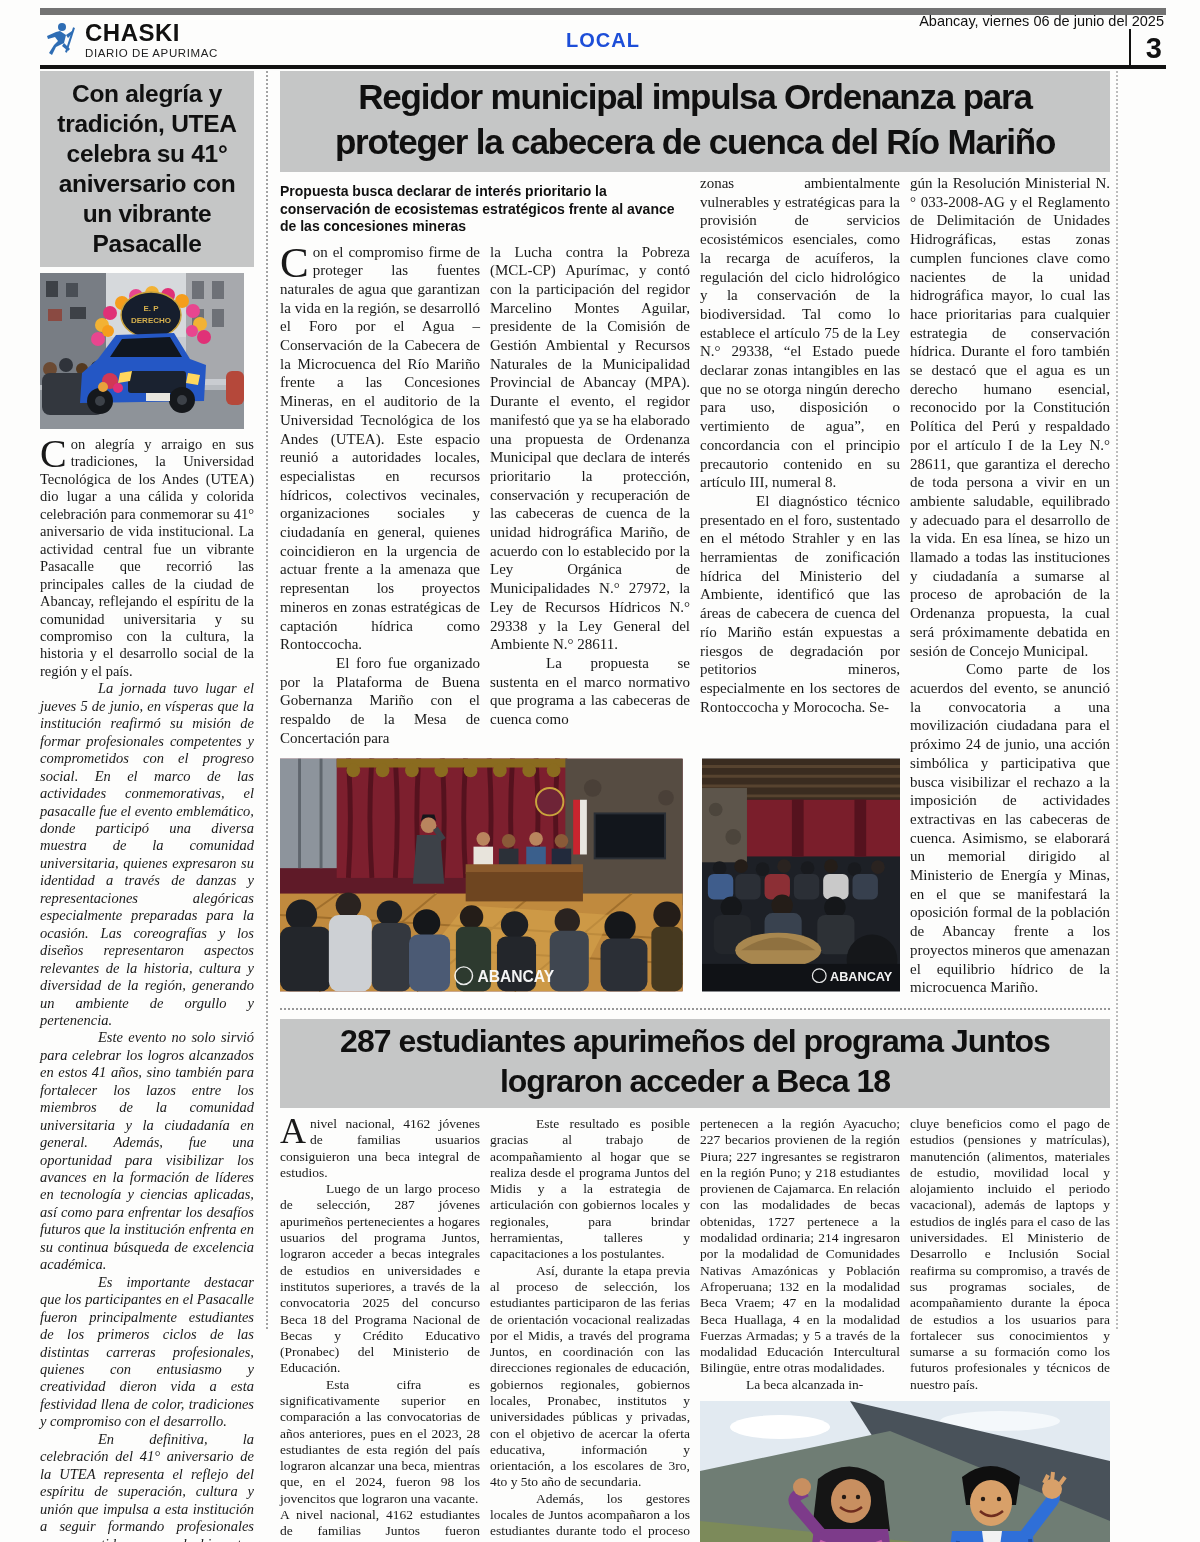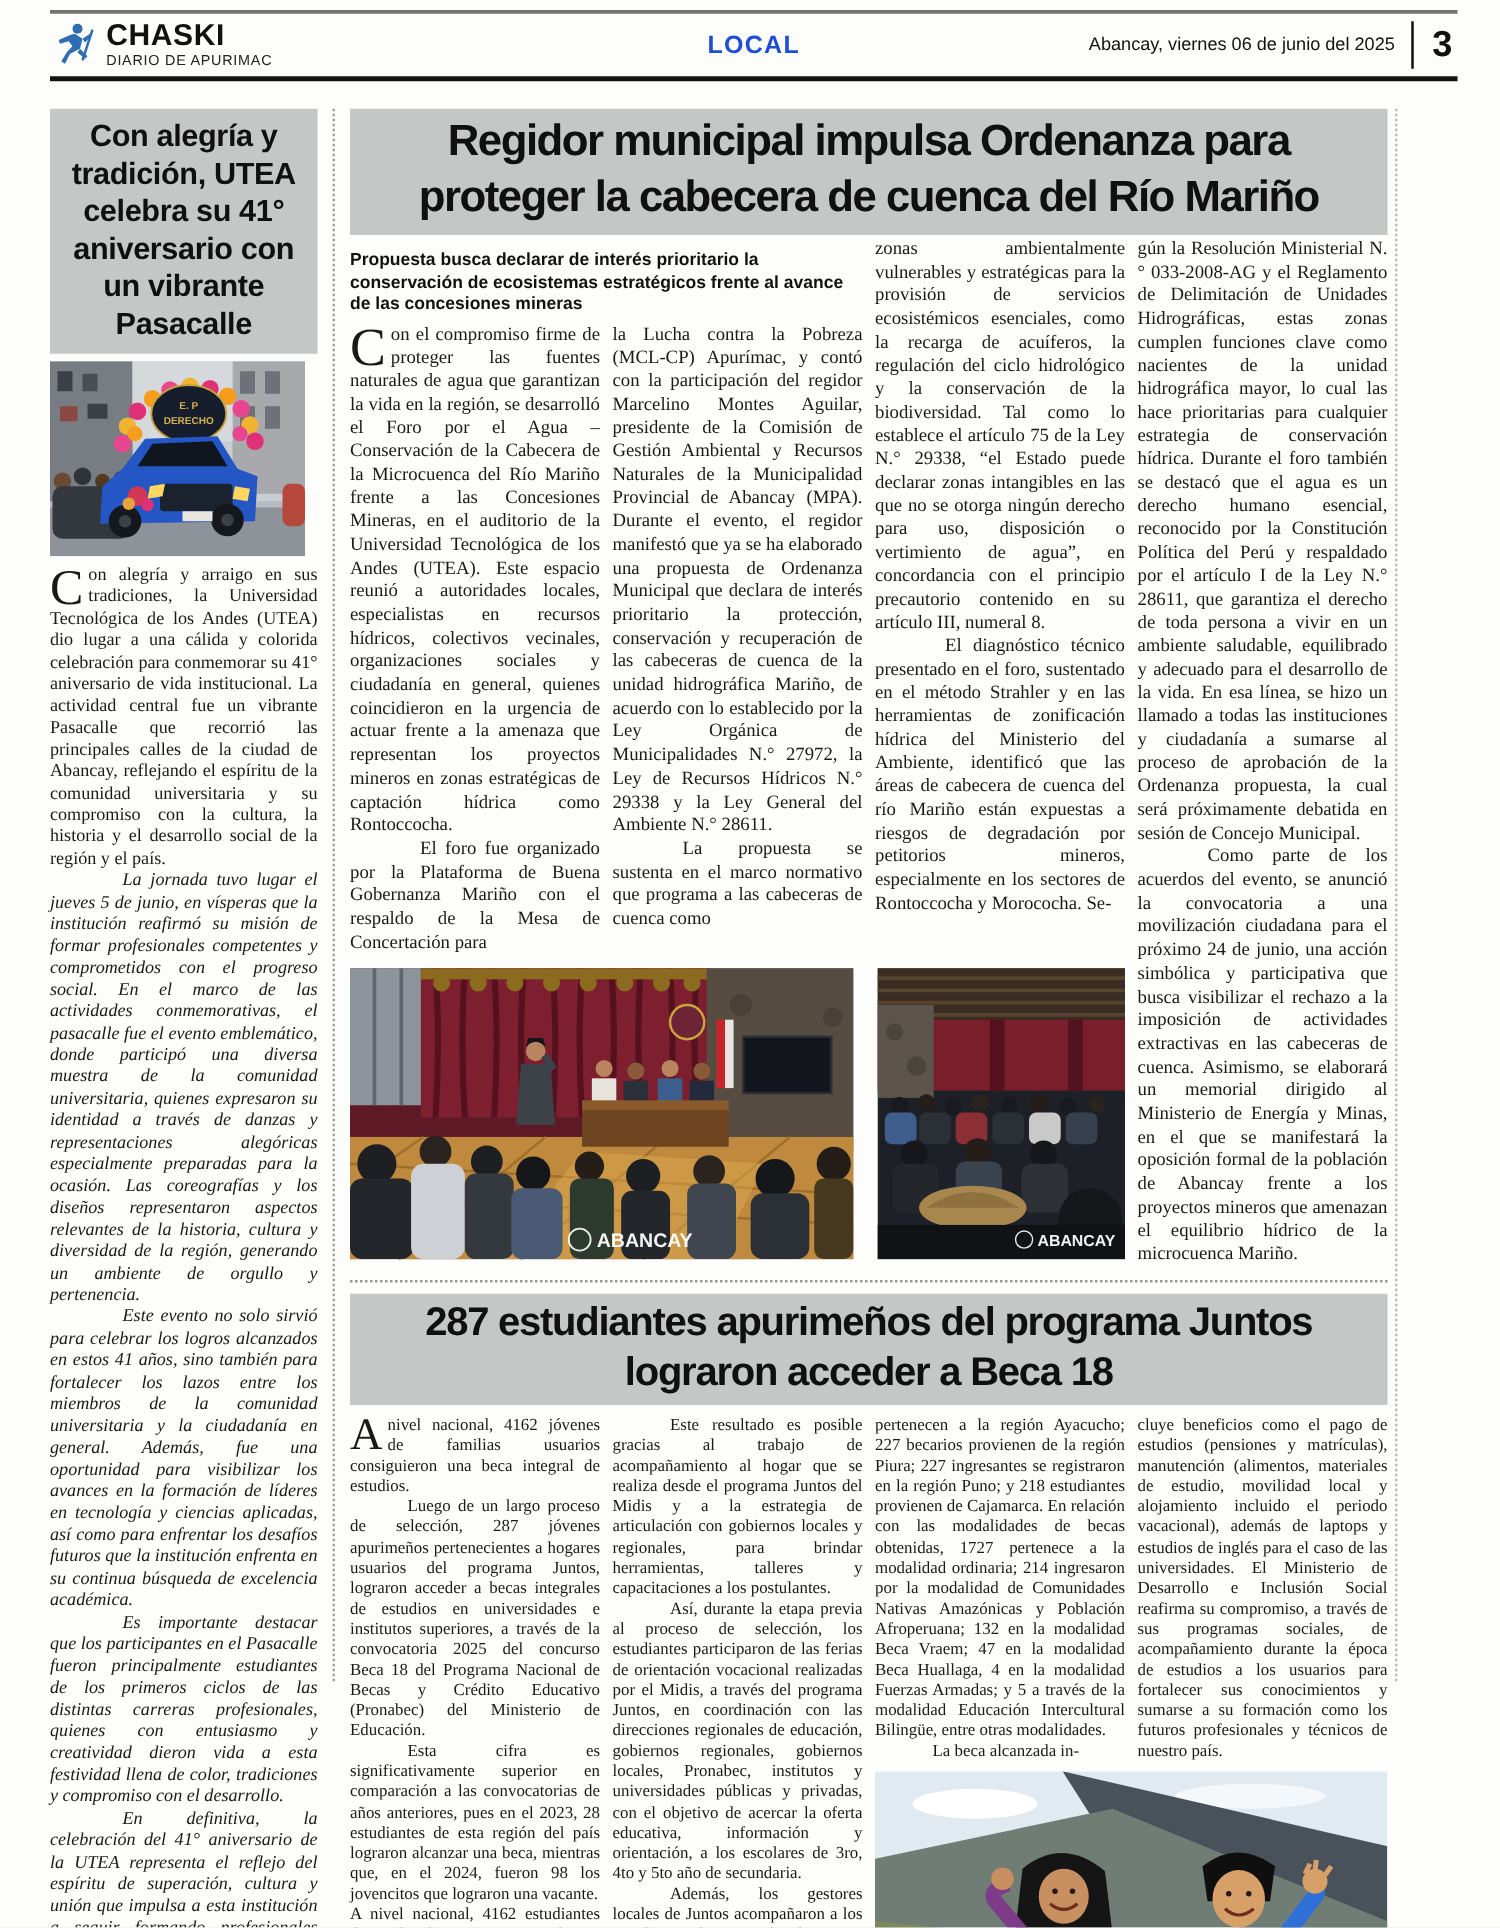--- a/index.html
+++ b/index.html
@@ -3,34 +3,34 @@
 <meta charset="utf-8">
 <style>
   html,body{margin:0;padding:0;background:#e9e9e9;}
   .page{
     width:1200px;height:1542px;margin:0 auto;background:#fdfdfc;
     box-sizing:border-box;padding:8px 34px 0 40px;overflow:hidden;
     font-family:"Liberation Serif", serif;color:#191919;
   }
   
   .masthead{
-    border-top:3px solid #737373;border-bottom:4px solid #121212;
+    border-top:7px solid #737373;border-bottom:4px solid #121212;
     display:flex;align-items:center;height:48px;padding:1px 2px;
   }
   .brand{display:flex;align-items:center;gap:7px;width:330px;}
   .brand-text{display:flex;flex-direction:column;line-height:1;}
   .brand-name{font-family:"Liberation Sans",sans-serif;font-weight:bold;font-size:24px;letter-spacing:.5px;color:#111;}
   .brand-sub{font-family:"Liberation Sans",sans-serif;font-size:11.5px;letter-spacing:.6px;color:#222;margin-top:3px;}
   .section-label{flex:1;text-align:center;font-family:"Liberation Sans",sans-serif;font-weight:bold;font-size:20px;letter-spacing:1px;color:#1d4ed8;}
-  .mast-right{width:330px;display:flex;align-items:center;justify-content:flex-end;}
+  .mast-right{width:330px;display:flex;align-items:flex-end;justify-content:flex-end;flex-direction:column;}
   .dateline{font-family:"Liberation Sans",sans-serif;font-size:14.5px;color:#111;}
   .pagenum{font-family:"Liberation Sans",sans-serif;font-weight:bold;font-size:29px;color:#111;
     border-left:2px solid #111;margin-left:13px;padding:4px 2px 4px 15px;line-height:30px;}
   
-  .content{display:flex;margin-top:22px;height:1258px;}
+  .content{display:flex;margin-top:2px;height:1258px;}
   .left-col{width:214px;flex:none;padding-right:10px;}
   .main-col{flex:none;width:830px;border-left:2px dotted #a3a3a3;border-right:2px dotted #bcbcbc;
     padding:0 6px 0 12px;margin-left:2px;}
   
   .hl-box{background:#c5c6c6;font-family:"Liberation Sans",sans-serif;font-weight:bold;text-align:center;color:#101010;}
   .hl-left{font-size:24.5px;line-height:30px;padding:8px 4px;letter-spacing:-.3px;}
   .hl-a1{font-size:35px;line-height:45px;padding:3px 16px 8px;letter-spacing:-1.2px;}
   .hl-a2{font-size:32px;line-height:40px;padding:2px 8px 7px;letter-spacing:-1px;text-align:center;}
   .subhead{font-family:"Liberation Sans",sans-serif;font-weight:bold;font-size:14px;line-height:17.5px;
     margin:9px 0 7px;color:#111;}

